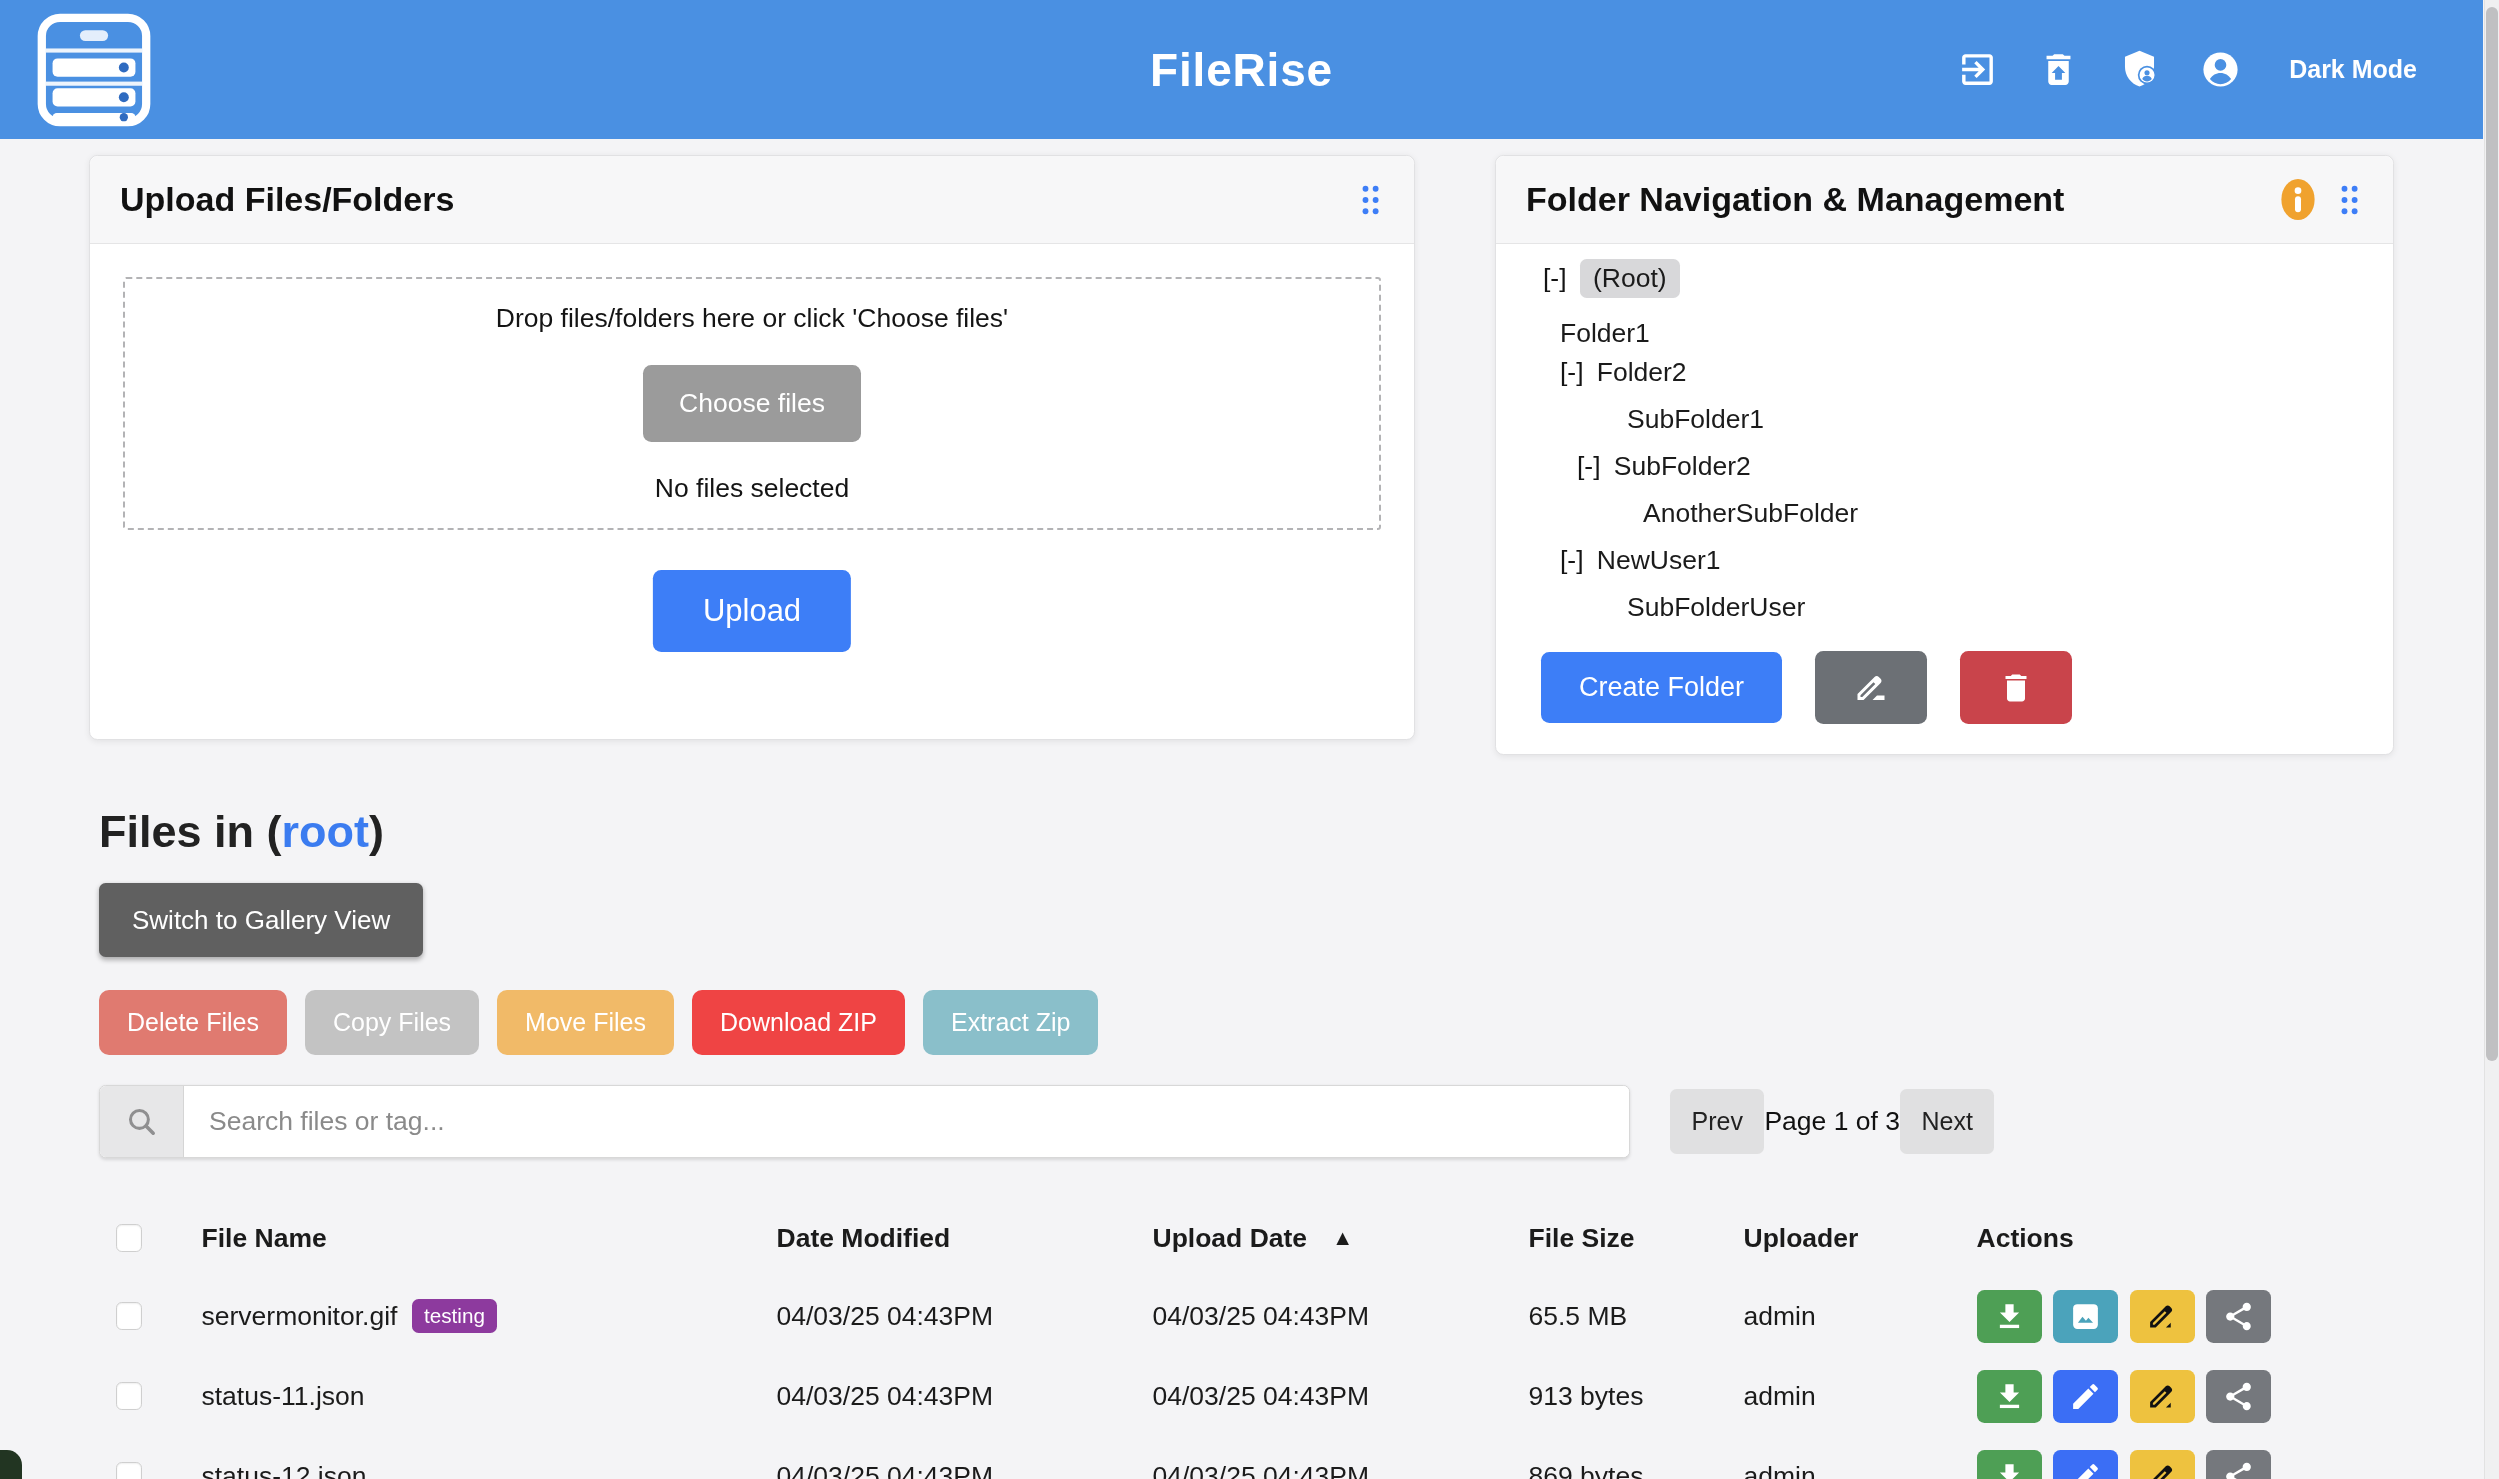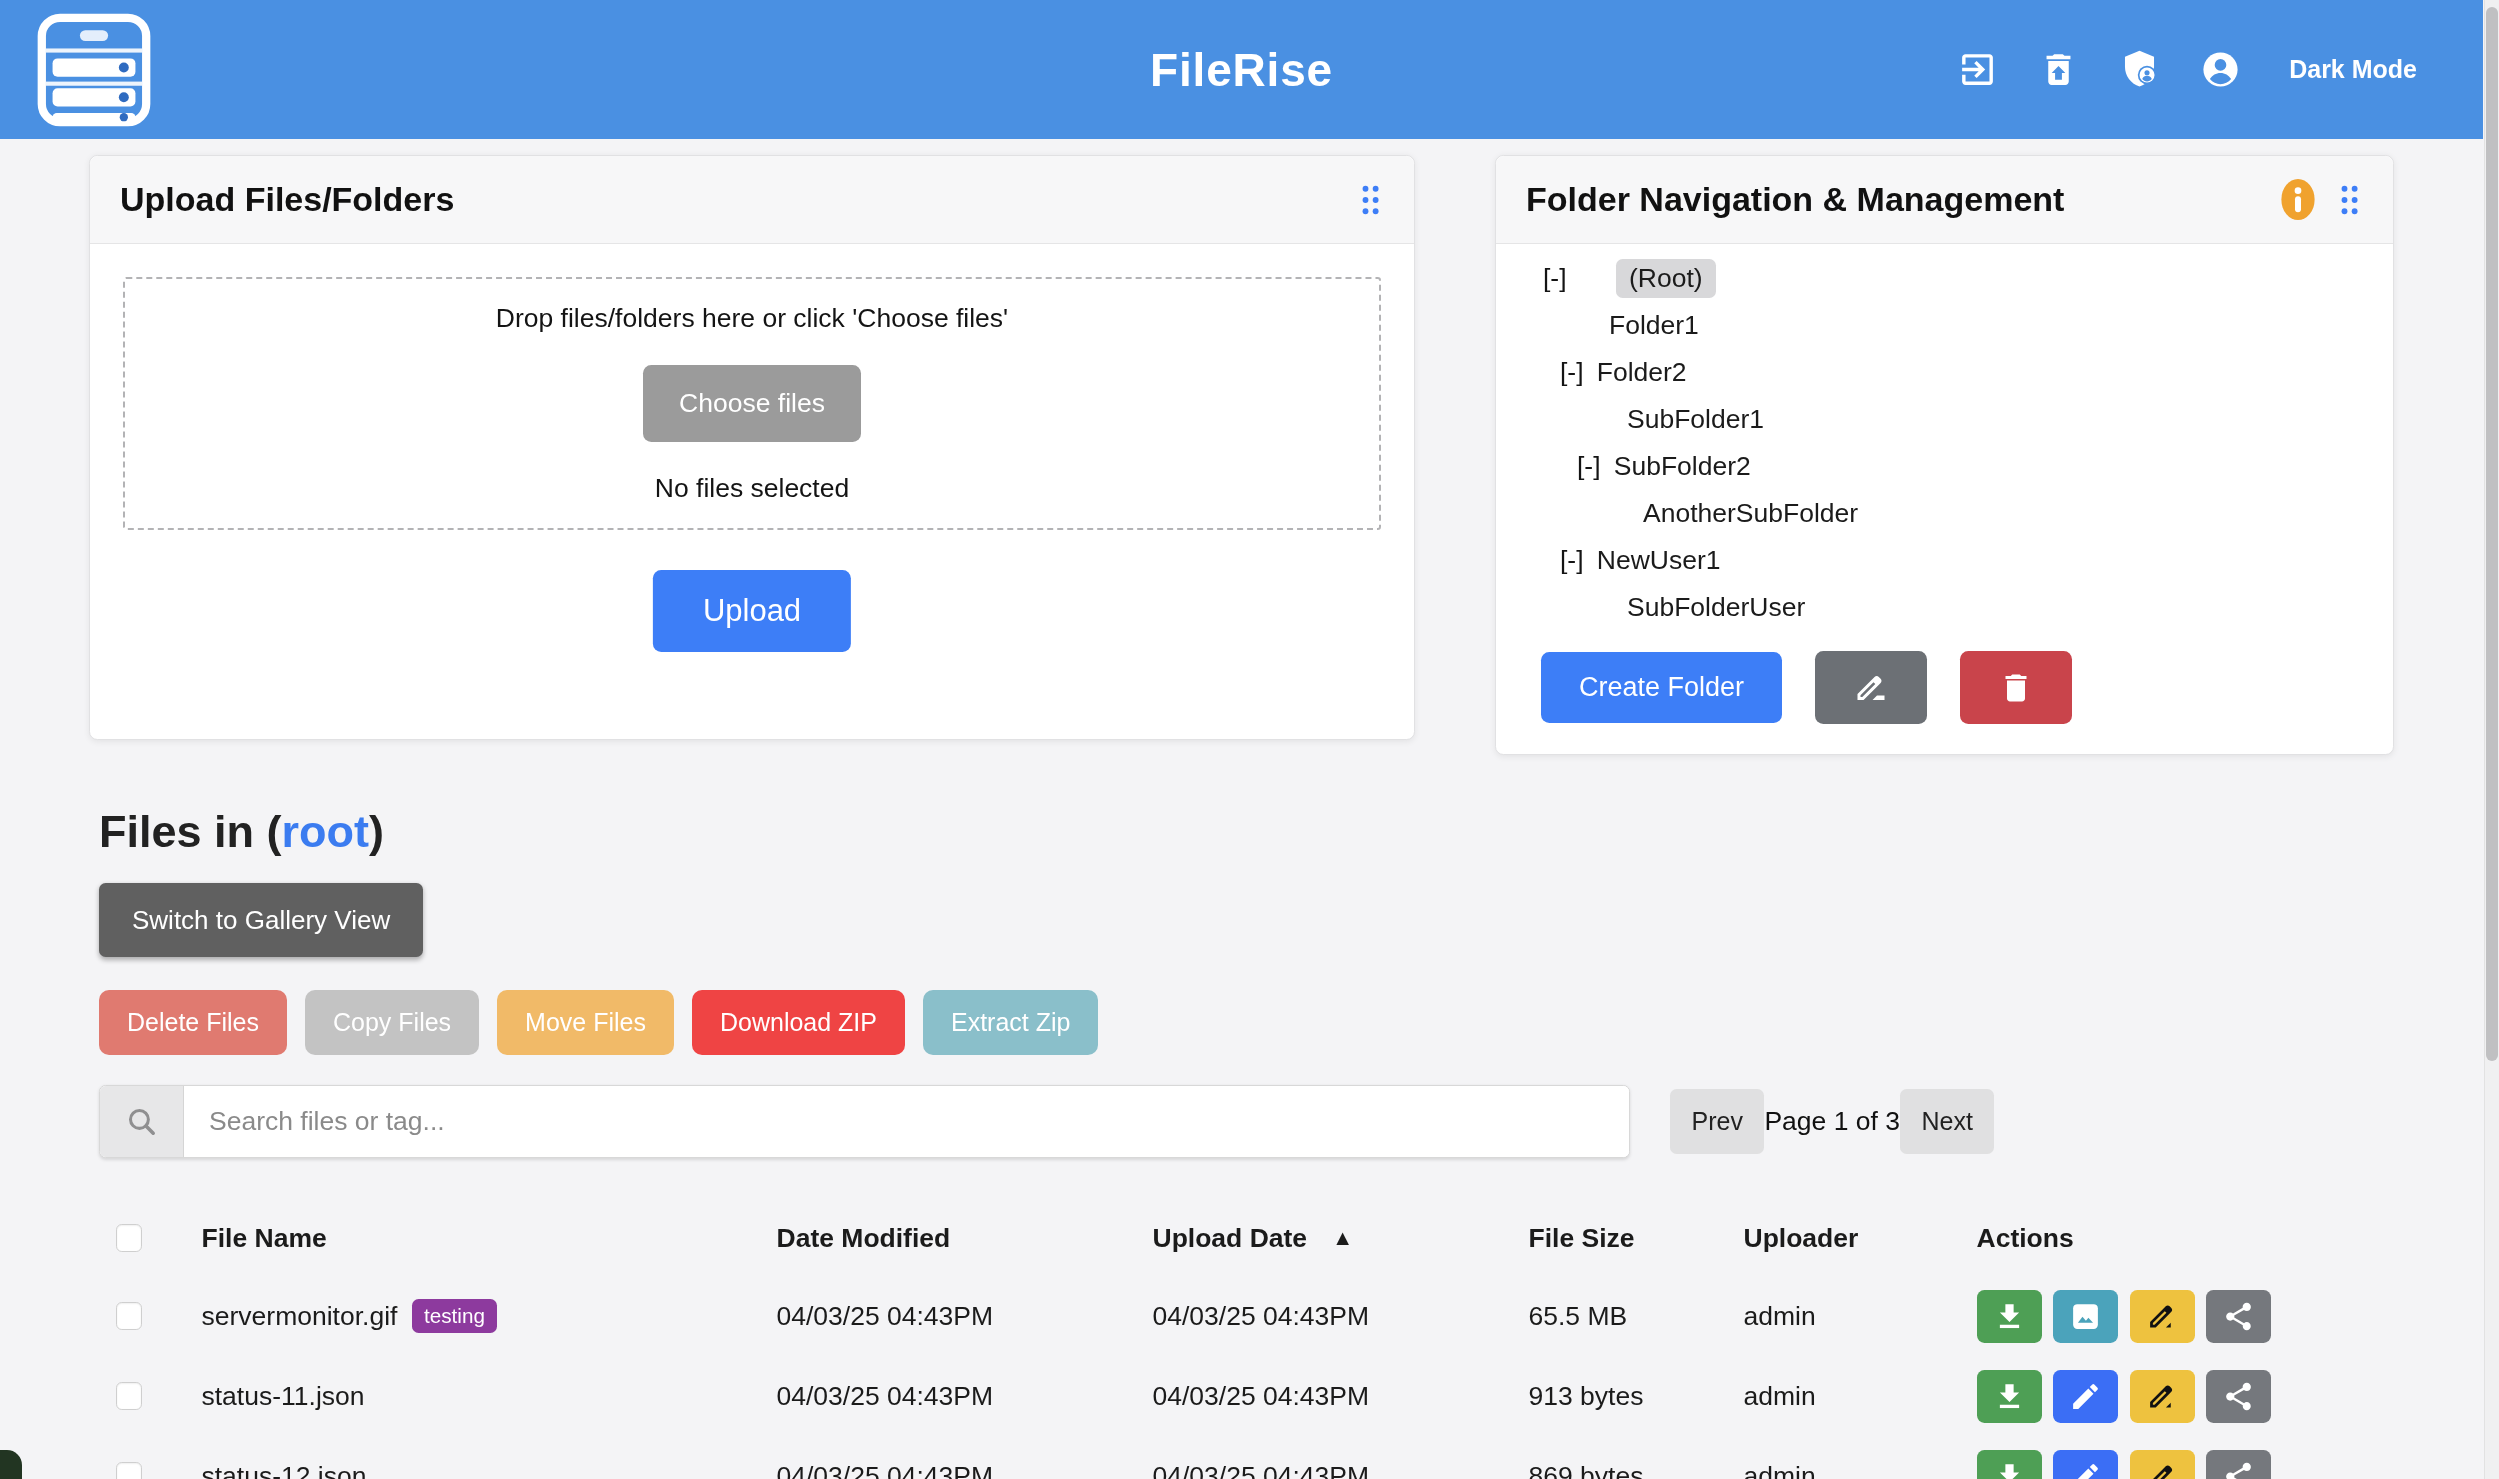--- a/index.html
+++ b/index.html
@@ -69,26 +69,26 @@
   .upload-btn {
     position:absolute; left:50%; transform:translateX(-50%); top:414px;
     background:#3d7ef7; color:#fff; font-size:31px; border:none; cursor:pointer;
     padding:23px 50px; border-radius:8.3px;
   }
 
   
   .folder-tree { position:absolute; left:0; top:99px; right:0; }
   .tree-item { display:flex; align-items:center; height:47px; font-size:26.5px; cursor:pointer; }
   .tree-toggle { margin-right:13.2px; color:#141414; }
-  .tree-label.selected { background:#d8d8da; border-radius:6.6px; padding:4.1px 13.2px;margin-left:36px; }
+  .tree-label.selected { background:#d8d8da; border-radius:6.6px; padding:4.1px 13.2px; }
   .indent-0 { padding-left:47px; }
   .indent-1 { padding-left:64px; }
   .indent-2 { padding-left:81px; }
   .indent-3 { padding-left:98px; }
-  .tree-item.no-toggle.indent-1 { padding-left:113px; }
+  .tree-item.no-toggle.indent-1 { padding-left:64px;align-items:flex-end; }
   .tree-item.no-toggle.indent-2 { padding-left:131px; }
   .tree-item.no-toggle.indent-3 { padding-left:147px; }
   .folder-actions {
     position:absolute; left:45px; bottom:30px; display:flex; gap:33px; align-items:center;
   }
   .create-folder-btn {
     background:#3d7ef7; color:#fff; font-size:27px; border:none; cursor:pointer;
     padding:20px 38px; border-radius:8.3px;
   }
   .icon-btn {

